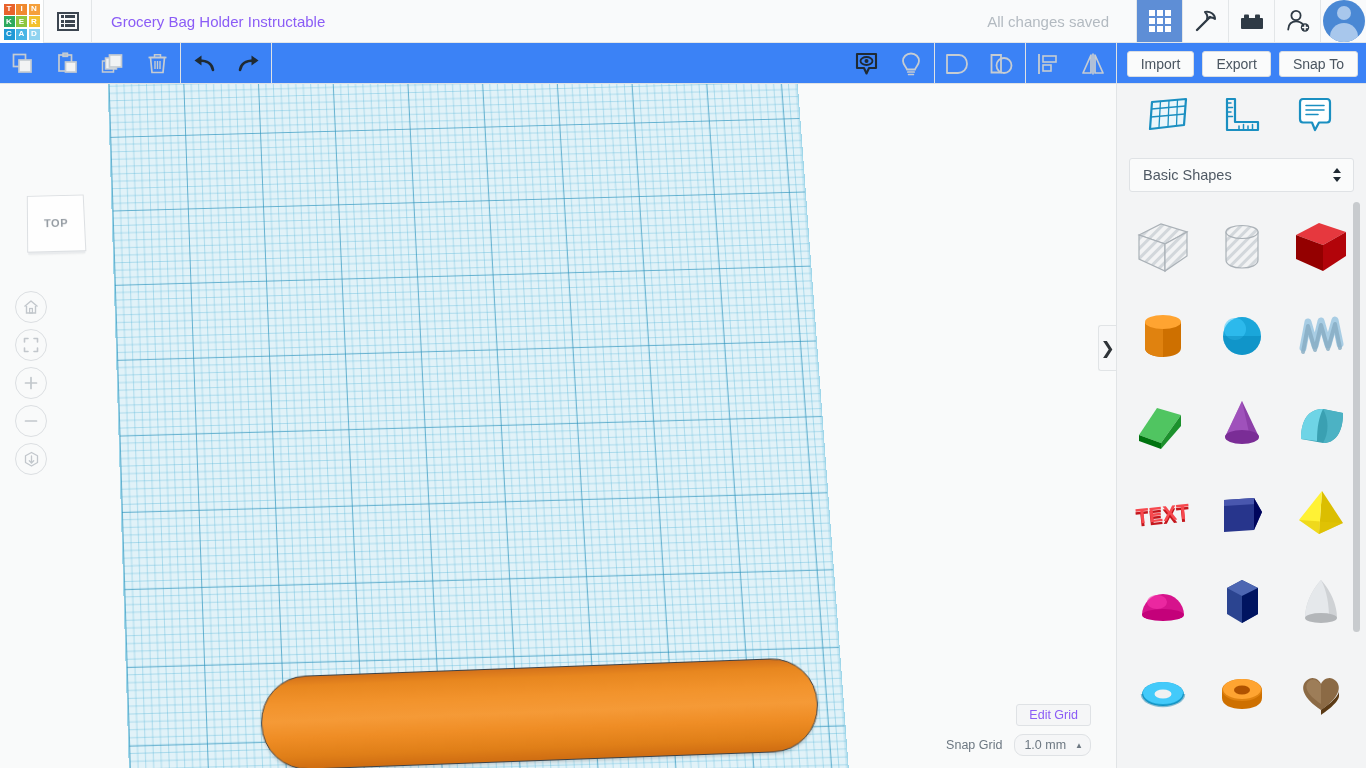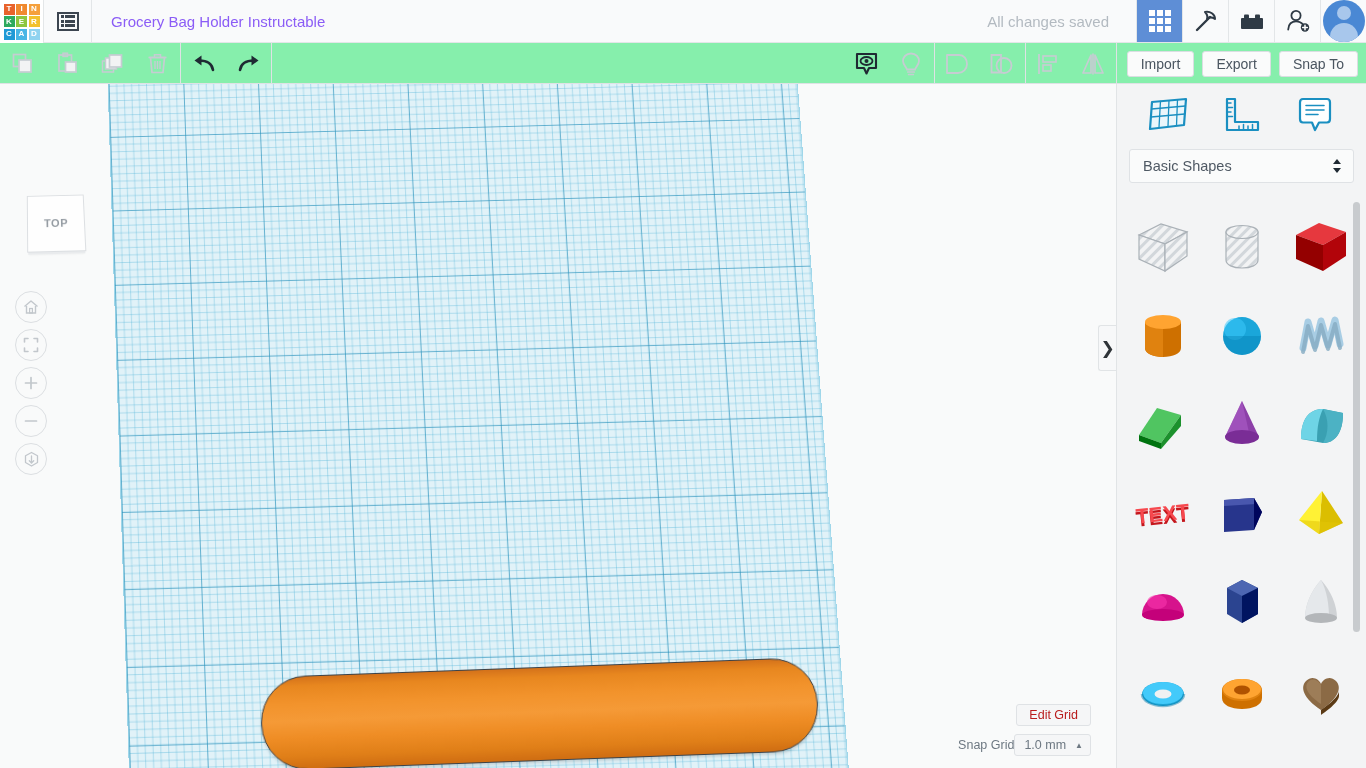--- a/index.html
+++ b/index.html
@@ -82,21 +82,21 @@
   }
   .avatar::after {
     content:""; position:absolute; left:50%; top:23px; transform:translateX(-50%);
     width:28px; height:24px; border-radius:14px 14px 0 0; background:#a8c7ec;
   }
 
   
   .toolbar {
     position: absolute; top: 43px; left: 0;
     width: 1366px; height: 41px;
-    background: #86efac;
+    background: #3b82f6;
     border-bottom: 1px solid #dfe2e5;
     display: flex; align-items: stretch;
   }
   .tb-grp { display: flex; align-items: center; height: 41px; }
   .tb-sep { width: 1px; background: #dfe2e5; margin: 0; height: 41px; }
   .tb-btn {
     width: 45px; height: 41px;
     display: flex; align-items: center; justify-content: center;
   }
   .tb-spacer { flex: 1; }
@@ -157,49 +157,49 @@
     position: absolute; left: 15px;
     width: 32px; height: 32px; border-radius: 50%;
     border: 1px solid #dcdfe2; background: transparent;
     display: flex; align-items: center; justify-content: center;
     color: #c2c7cc;
   }
   .edit-grid-btn {
     position: absolute; right: 25px; bottom: 42px;
     height: 22px; padding: 0 12px;
     background: #f5f6f7; border: 1px solid #dfe2e5; border-radius: 3px;
-    font-size: 12.5px; color: #b91c1c;
+    font-size: 12.5px; color: #8b5cf6;
     display: flex; align-items: center;
   }
   .snap-row {
     position: absolute; right: 25px; bottom: 12px;
-    display: flex; align-items: center; gap: 0;
+    display: flex; align-items: center; gap: 12px;
   }
   .snap-label { font-size: 12.5px; color: #6d7882; }
   .snap-select {
     height: 22px; padding: 0 7px 0 9px;
-    background: #f5f6f7; border: 1px solid #dfe2e5; border-radius: 3px;
+    background: #f5f6f7; border: 1px solid #dfe2e5; border-radius: 9px;
     font-size: 12.5px; color: #6d7882;
     display: flex; align-items: center; gap: 9px;
   }
 
   
   .panel {
     position: absolute; top: 84px; right: 0;
     width: 250px; height: 684px;
     background: #f3f4f5;
     border-left: 1px solid #e1e4e6;
   }
   .panel-tabs {
     height: 62px; display: flex; align-items: center;
     justify-content: space-around; padding: 0 14px;
   }
   .panel-tab { width: 46px; height: 46px; display: flex; align-items: center; justify-content: center; }
   .panel-select {
-    margin: 3px 12px; height: 34px;
+    margin: 12px 12px; height: 34px;
     background: #fafbfb; border: 1px solid #dfe2e5; border-radius: 3px;
     display: flex; align-items: center; justify-content: space-between;
     padding: 0 11px 0 13px;
     font-size: 14.5px; color: #4f5964;
   }
   .shape-grid {
     position: absolute; top: 118px; left: 0;
     width: 250px; height: 566px;
     display: grid;
     grid-template-columns: repeat(3, 1fr);

